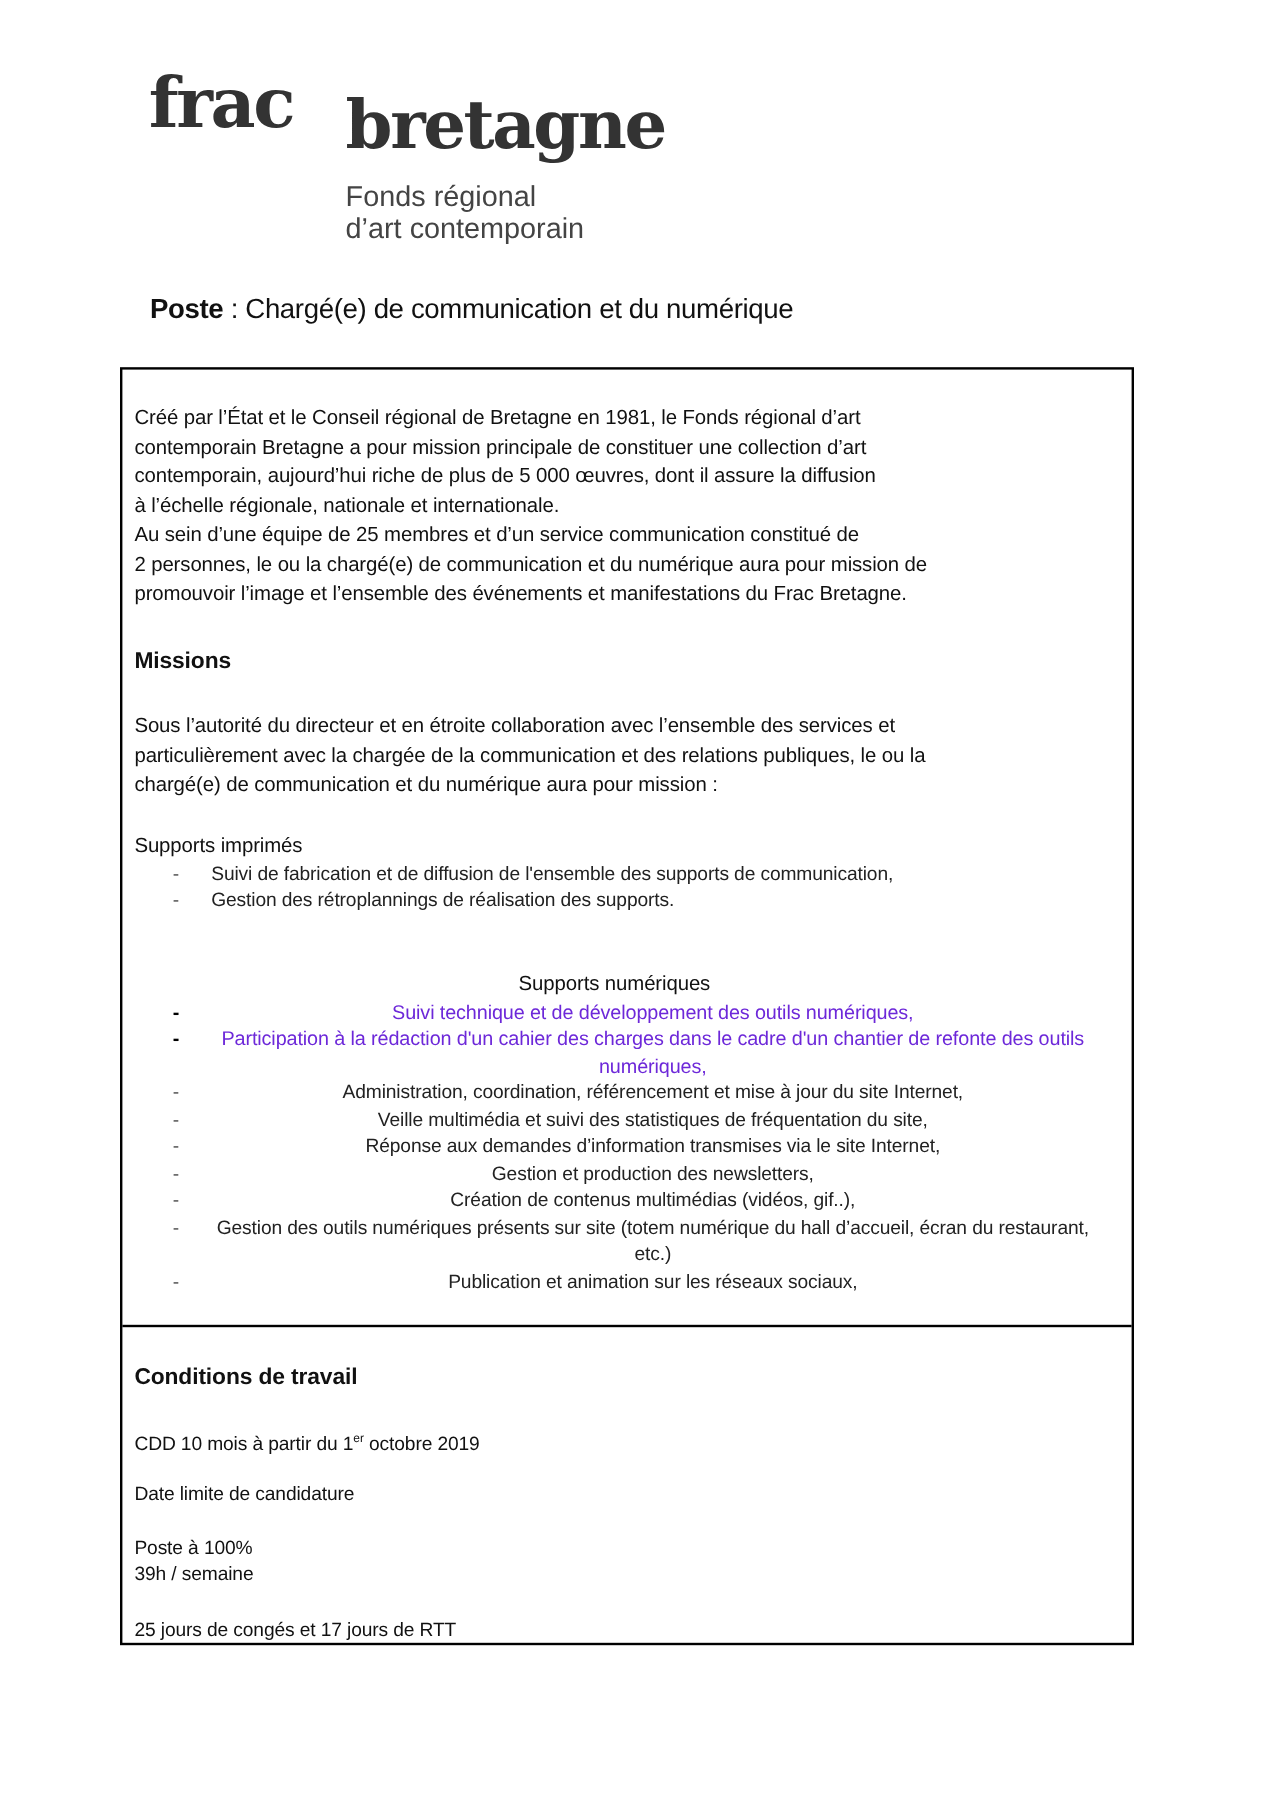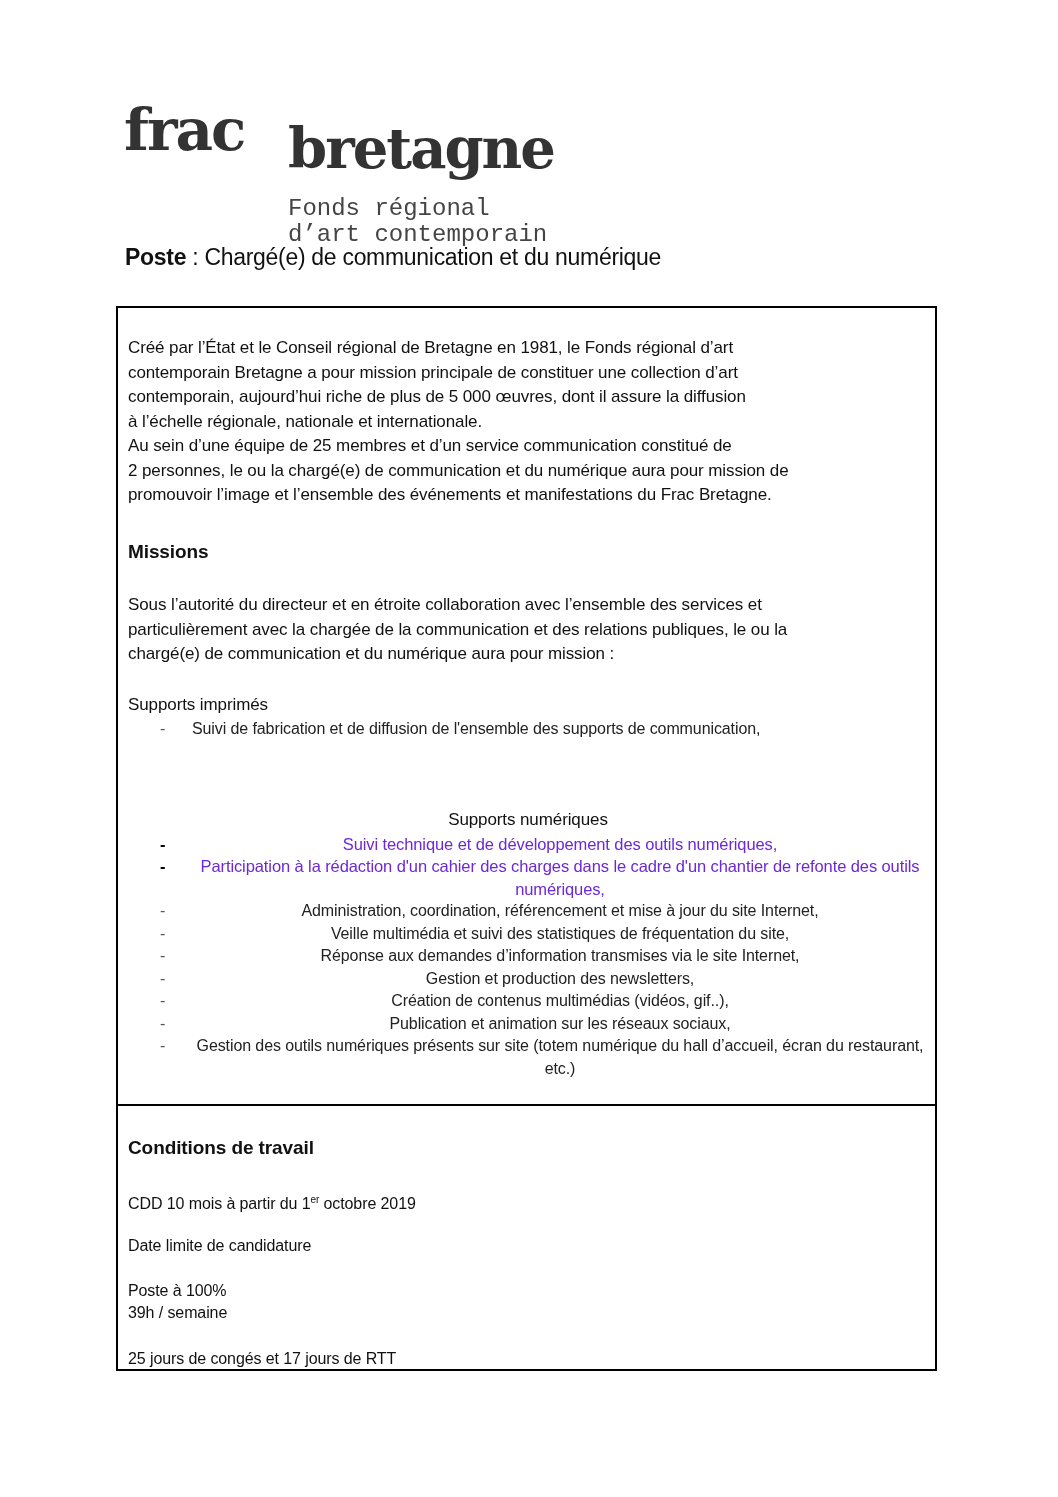--- a/index.html
+++ b/index.html
@@ -1,23 +1,23 @@
 <!DOCTYPE html>
 <html><head>
 <meta charset="utf-8">
 <style>
   html, body { margin:0; padding:0; background:#ffffff; }
   body { width:1058px; height:1497px; position:relative; overflow:hidden; font-family:"Liberation Sans", sans-serif; color:#111; }
-  .logo { position:absolute; left:124px; top:56px; width:520px; height:150px; color:#333;margin-top:44px; }
+  .logo { position:absolute; left:124px; top:56px; width:520px; height:150px; color:#333; }
   .logo .frac { position:absolute; left:0; top:0; font-family:"DejaVu Serif", serif; font-weight:bold; font-size:58px; letter-spacing:-2px; line-height:60px; }
   .logo .bretagne { position:absolute; left:164px; top:12px; font-family:"DejaVu Serif", serif; font-weight:bold; font-size:56px; letter-spacing:-2px; line-height:72px; }
-  .logo .sub { position:absolute; left:164px; top:96px; font-family:Liberation Mono, monospace; font-size:24px; line-height:26px; color:#444; }
+  .logo .sub { position:absolute; left:164px; top:96px; font-family:Liberation Sans, sans-serif; font-size:24px; line-height:26px; color:#444; }
   .title { position:absolute; left:125px; top:244px; font-size:23px; letter-spacing:-0.3px; }
   .title .label { font-weight:bold; }
-  .box { position:absolute; left:116px; top:306px; width:817px; height:1061px; border:2px solid #000; }
+  .box { position:absolute; left:100px; top:306px; width:817px; height:1061px; border:2px solid #000;padding-left:24px; }
   .divider { position:absolute; left:0; right:0; top:796px; height:0; border-top:2px solid #000; }
   .txt { position:absolute; left:10px; font-size:17px; line-height:24.5px; letter-spacing:-0.1px; }
   .p { margin:0; }
   .h { font-weight:bold; font-size:19px; }
   .sub-h { font-size:17px; }
   ul.dash { list-style:none; margin:0; padding:0; }
   ul.dash li { position:relative; padding-left:64px; font-size:16px; line-height:22.5px; color:#222; }
   ul.dash li::before { content:"-"; position:absolute; left:32px; color:#555; }
   ul.dash li.bold { color:#6d28d9; font-size:16.5px; }
   ul.dash li.bold::before { color:#000; font-weight:bold; }
@@ -56,35 +56,36 @@
   <div class="txt" style="top:285px;">
     <p class="p">Sous l’autorité du directeur et en étroite collaboration avec l’ensemble des services et</p>
     <p class="p">particulièrement avec la chargée de la communication et des relations publiques, le ou la</p>
     <p class="p">chargé(e) de communication et du numérique aura pour mission :</p>
   </div>
 
   <div class="txt" style="top:385px; width:800px;">
     <div class="sub-h">Supports imprimés</div>
     <ul class="dash">
       <li>Suivi de fabrication et de diffusion de l'ensemble des supports de communication,</li>
+      <li>Gestion des rétroplannings de réalisation des supports.</li>
     </ul>
   </div>
 
   <div class="txt" style="top:500px; width:800px;text-align:center;">
     <div class="sub-h">Supports numériques</div>
     <ul class="dash">
       <li class="bold">Suivi technique et de développement des outils numériques,</li>
       <li class="bold">Participation à la rédaction d'un cahier des charges dans le cadre d'un chantier de refonte des outils numériques,</li>
       <li>Administration, coordination, référencement et mise à jour du site Internet,</li>
       <li>Veille multimédia et suivi des statistiques de fréquentation du site,</li>
       <li>Réponse aux demandes d’information transmises via le site Internet,</li>
       <li>Gestion et production des newsletters,</li>
       <li>Création de contenus multimédias (vidéos, gif..),</li>
+      <li>Gestion des outils numériques présents sur site (totem numérique du hall d’accueil, écran du restaurant, etc.)</li>
       <li>Publication et animation sur les réseaux sociaux,</li>
-      <li>Gestion des outils numériques présents sur site (totem numérique du hall d’accueil, écran du restaurant, etc.)</li>
     </ul>
   </div>
 
   <div class="divider"></div>
 
   <div class="txt h" style="top:828px;">Conditions de travail</div>
 
   <div class="txt" style="top:880px; font-size:16px;"><span>CDD 10 mois à partir du 1</span><sup>er</sup><span> octobre 2019</span></div>
 
   <div class="txt" style="top:926px; font-size:16px;">Date limite de candidature</div>

